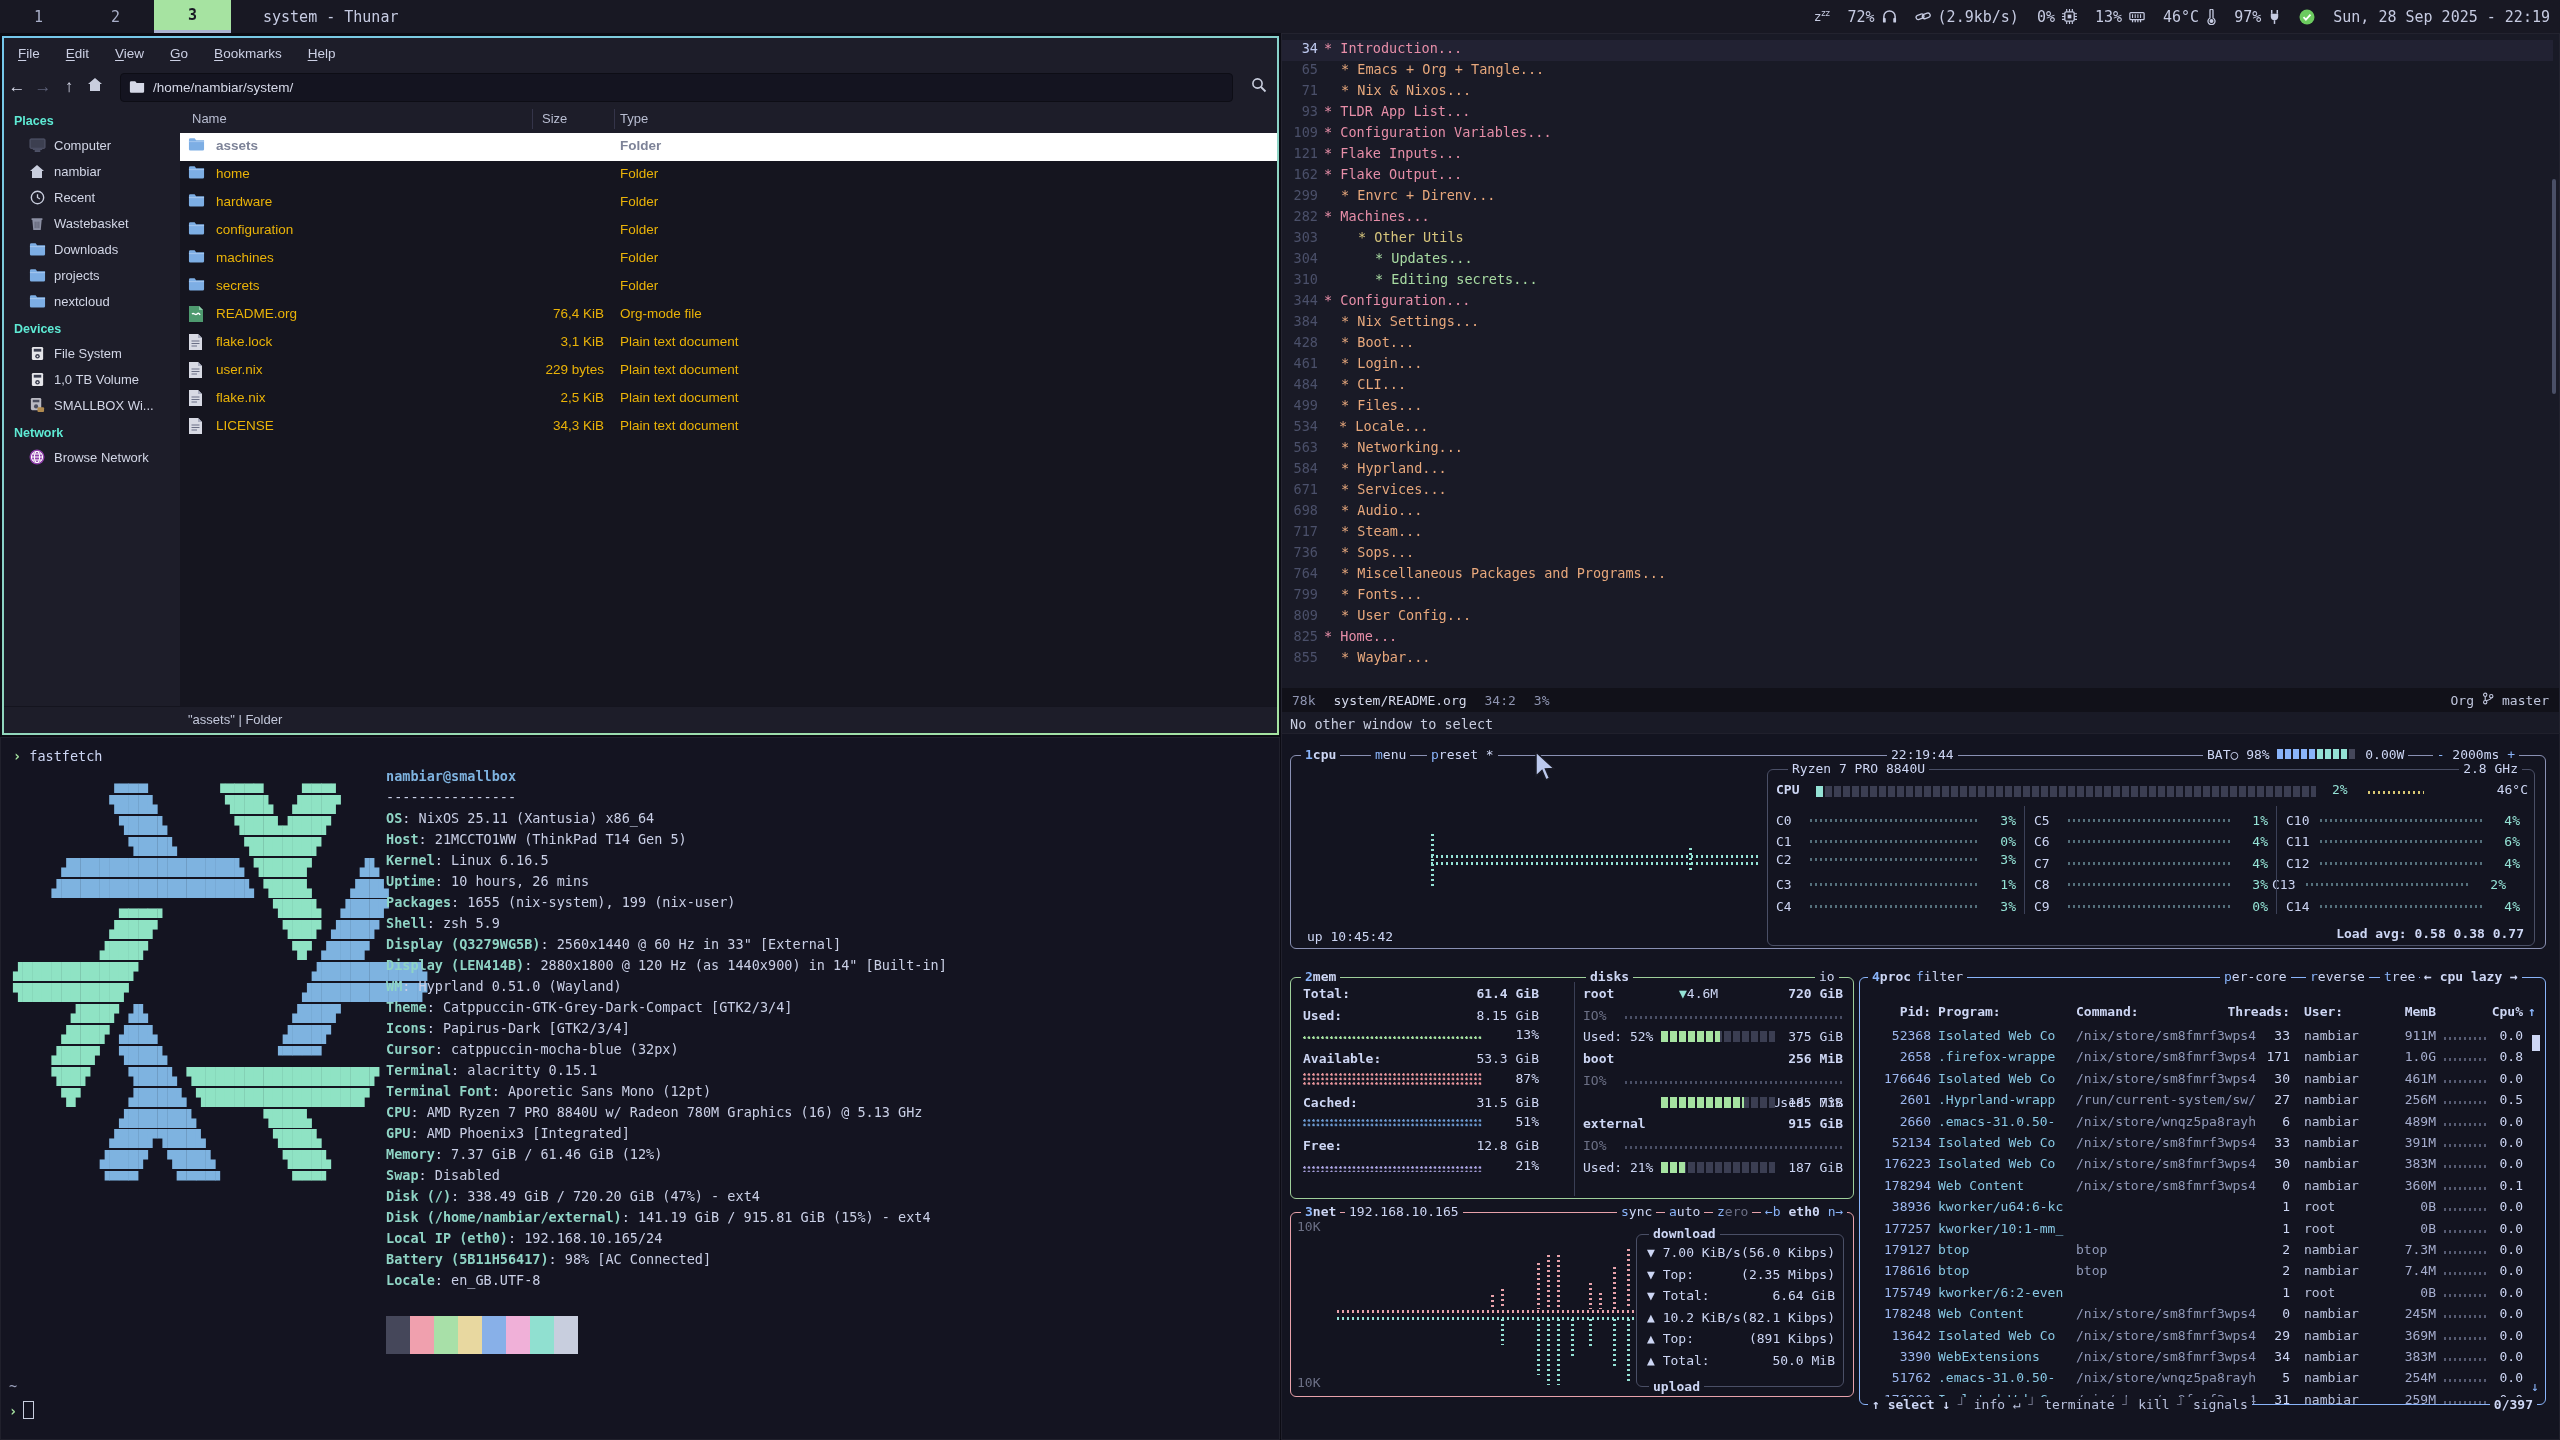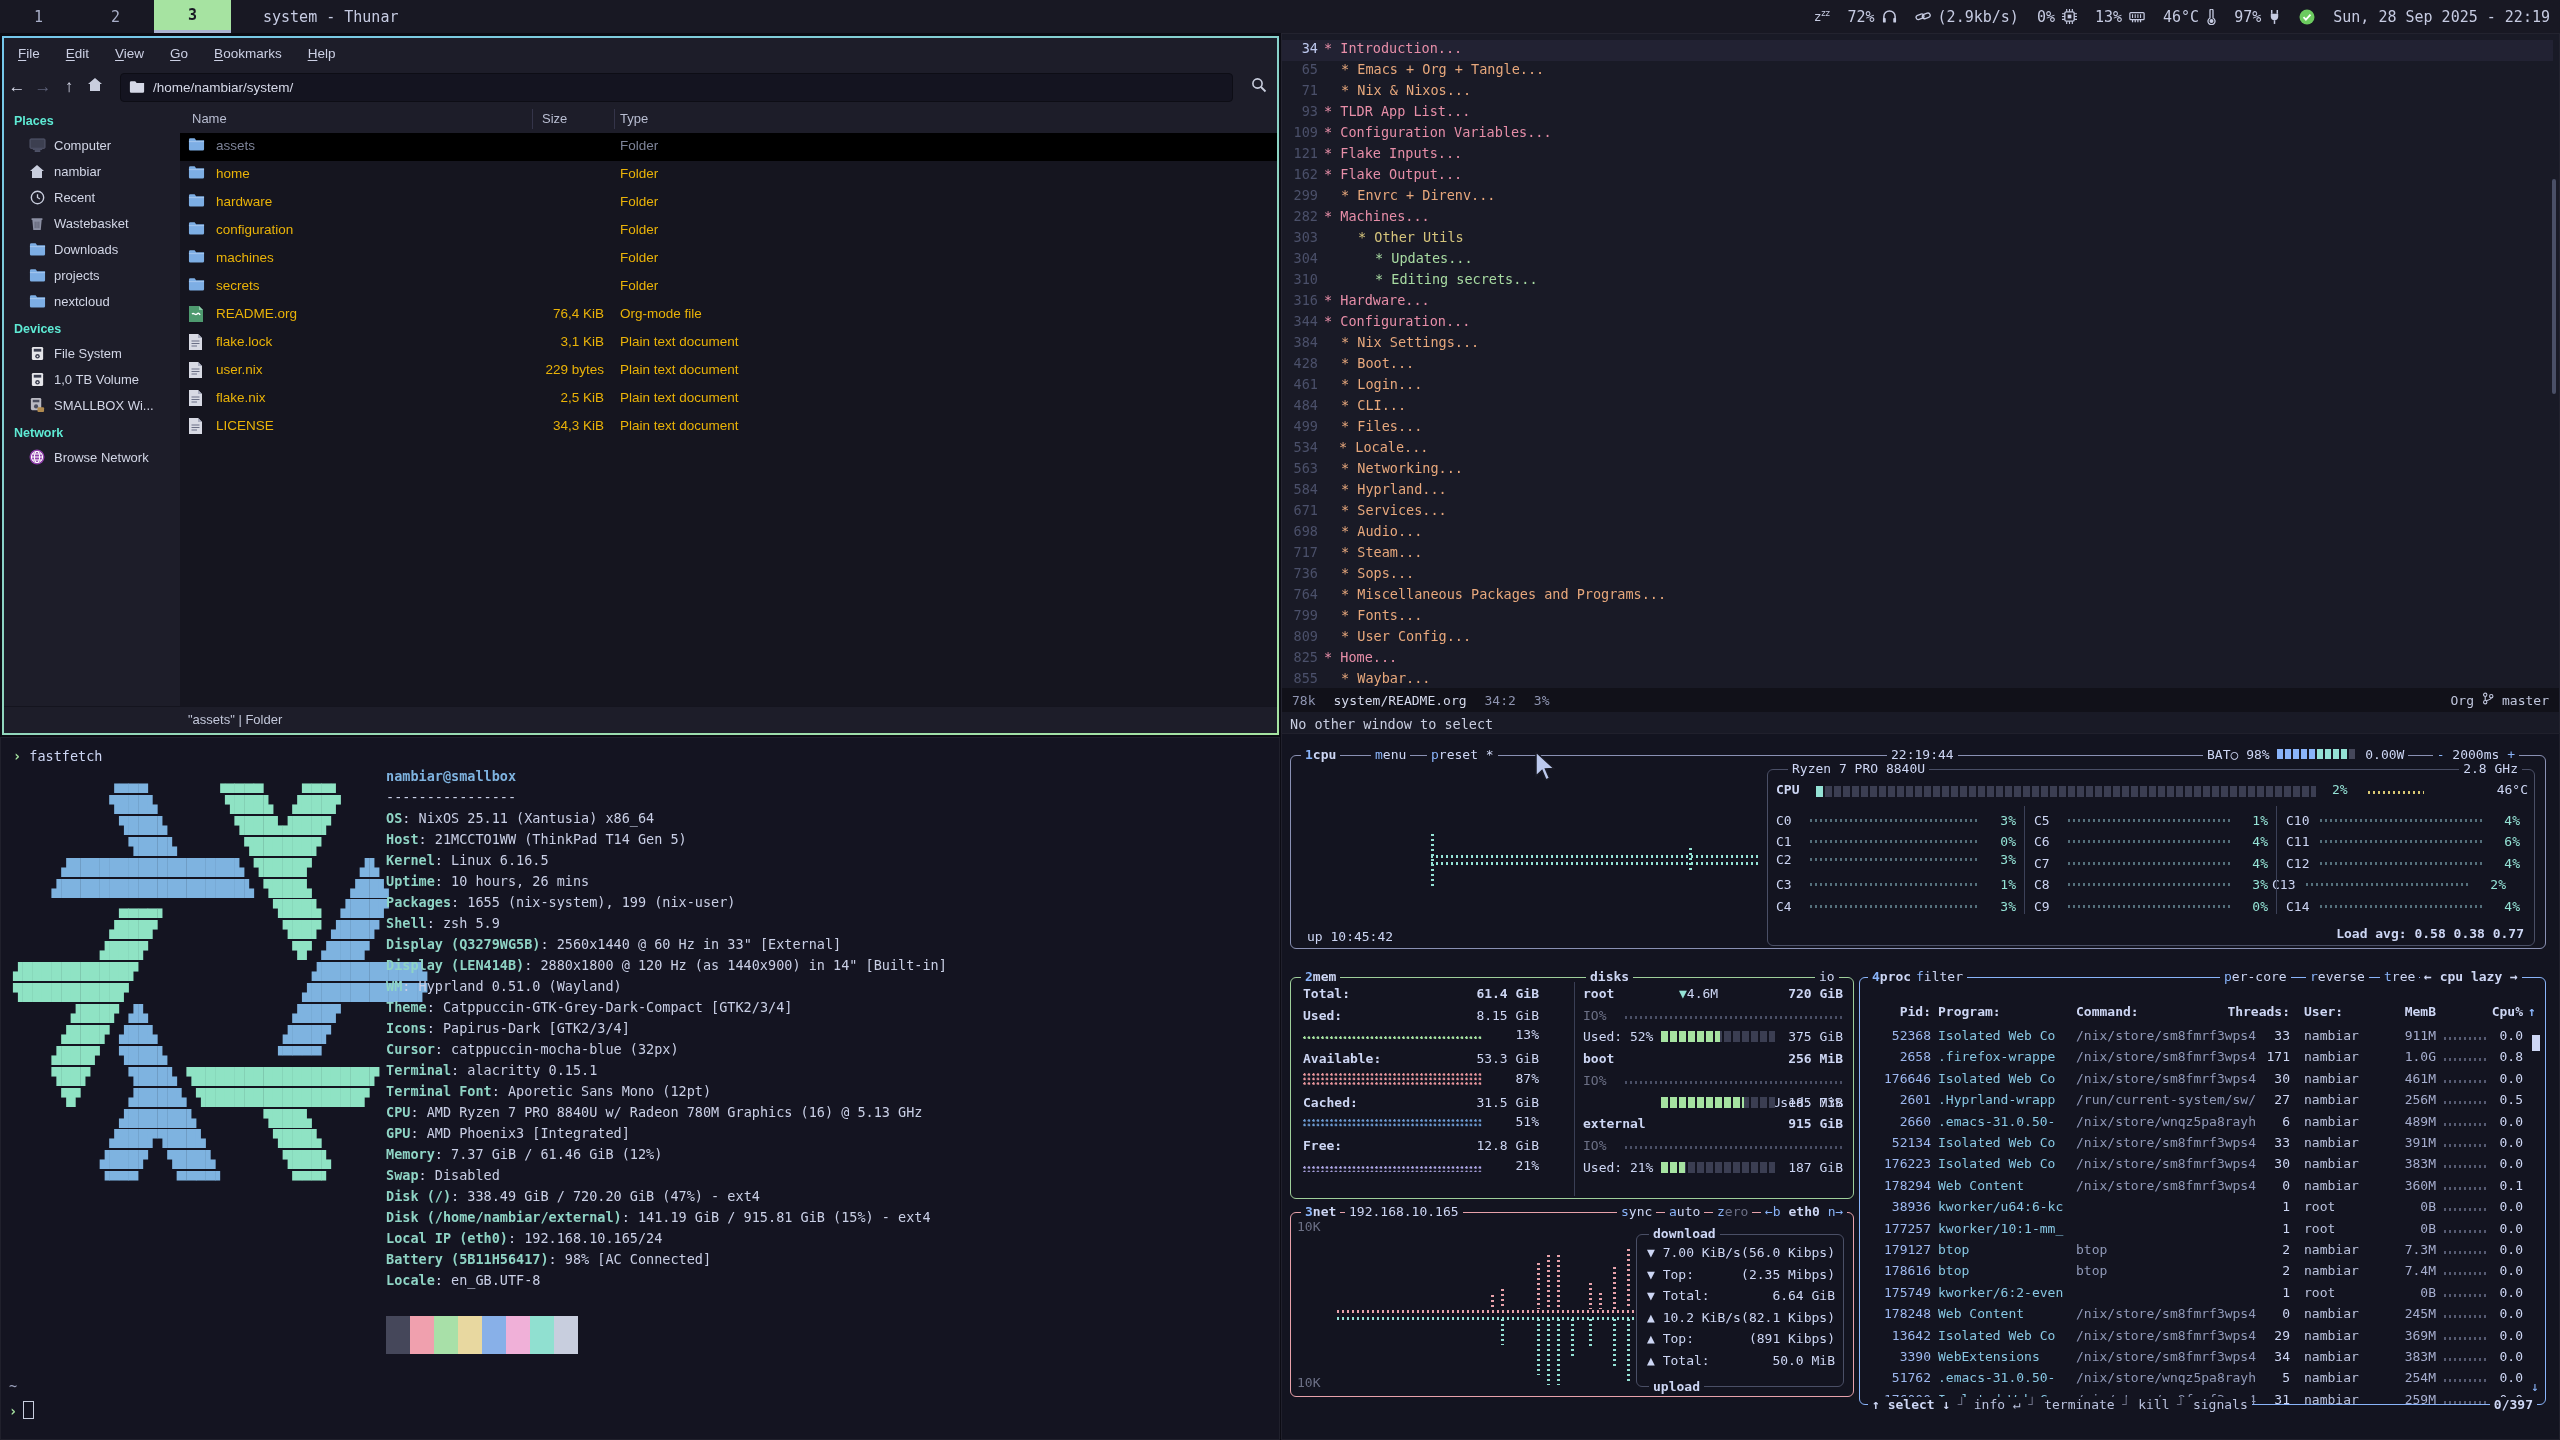--- a/index.html
+++ b/index.html
@@ -41,21 +41,21 @@
   .sb-header{font-size:12.5px;font-weight:bold;color:#5eead4;padding:8px 0 4px 10px;}
   .sb-item{display:flex;align-items:center;gap:8px;height:26px;padding-left:24px;font-size:13px;color:#d2d6e6;white-space:nowrap;}
   .sb-item .si{width:18px;display:flex;justify-content:center;}
   #t-list{position:absolute;left:176px;top:68px;right:0;bottom:26px;background:#15151f;}
   #t-cols{position:absolute;left:0;top:0;right:0;height:27px;background:#1d1d29;border-bottom:1px solid #13131c;
           font-size:13px;color:#b9bed2;}
   #t-cols span{position:absolute;top:5px;}
   .col-sep{position:absolute;top:3px;width:1px;height:20px;background:#343449;}
   #t-rows{position:absolute;left:0;top:27px;right:0;bottom:0;}
   .f-row{position:absolute;left:0;right:0;height:28px;font-size:13.5px;color:#eab308;}
-  .f-row.selected{background:#000000;color:#7d8398;}
+  .f-row.selected{background:#ffffff;color:#7d8398;font-weight:bold;}
   .f-row .fi{position:absolute;left:8px;top:4px;}
   .f-name{position:absolute;left:36px;top:5px;}
   .f-size{position:absolute;right:673px;top:5px;}
   .f-type{position:absolute;left:440px;top:5px;}
   #t-status{position:absolute;left:0;bottom:0;right:0;height:26px;background:#1d1d29;border-top:1px solid #14141e;
             font-size:13px;color:#c3c8da;line-height:26px;padding-left:184px;}
   
   #e-lines{position:absolute;left:0;top:6px;right:6px;}
   .e-line{position:relative;height:21px;font:13.5px "DejaVu Sans Mono",monospace;white-space:pre;}
   .e-line.cur{background:#222233;}
@@ -455,21 +455,20 @@
         <div class="e-line"><span class="e-num">71</span><span class="e-head" style="left:59px;color:#e8a87c;">* Nix &amp; Nixos...</span></div>
         <div class="e-line"><span class="e-num">93</span><span class="e-head" style="left:42px;color:#e78ea8;">* TLDR App List...</span></div>
         <div class="e-line"><span class="e-num">109</span><span class="e-head" style="left:42px;color:#e78ea8;">* Configuration Variables...</span></div>
         <div class="e-line"><span class="e-num">121</span><span class="e-head" style="left:42px;color:#e78ea8;">* Flake Inputs...</span></div>
         <div class="e-line"><span class="e-num">162</span><span class="e-head" style="left:42px;color:#e78ea8;">* Flake Output...</span></div>
         <div class="e-line"><span class="e-num">299</span><span class="e-head" style="left:59px;color:#e8a87c;">* Envrc + Direnv...</span></div>
         <div class="e-line"><span class="e-num">282</span><span class="e-head" style="left:42px;color:#e78ea8;">* Machines...</span></div>
         <div class="e-line"><span class="e-num">303</span><span class="e-head" style="left:76px;color:#d6c57c;">* Other Utils</span></div>
         <div class="e-line"><span class="e-num">304</span><span class="e-head" style="left:93px;color:#a8dba2;">* Updates...</span></div>
         <div class="e-line"><span class="e-num">310</span><span class="e-head" style="left:93px;color:#a8dba2;">* Editing secrets...</span></div>
-        <div class="e-line"><span class="e-num">316</span><span class="e-head" style="left:42px;color:#e78ea8;">* Hardware...</span></div>
         <div class="e-line"><span class="e-num">344</span><span class="e-head" style="left:42px;color:#e78ea8;">* Configuration...</span></div>
         <div class="e-line"><span class="e-num">384</span><span class="e-head" style="left:59px;color:#e8a87c;">* Nix Settings...</span></div>
         <div class="e-line"><span class="e-num">428</span><span class="e-head" style="left:59px;color:#e8a87c;">* Boot...</span></div>
         <div class="e-line"><span class="e-num">461</span><span class="e-head" style="left:59px;color:#e8a87c;">* Login...</span></div>
         <div class="e-line"><span class="e-num">484</span><span class="e-head" style="left:59px;color:#e8a87c;">* CLI...</span></div>
         <div class="e-line"><span class="e-num">499</span><span class="e-head" style="left:59px;color:#e8a87c;">* Files...</span></div>
         <div class="e-line"><span class="e-num">534</span><span class="e-head" style="left:57px;color:#e8a87c;">* Locale...</span></div>
         <div class="e-line"><span class="e-num">563</span><span class="e-head" style="left:59px;color:#e8a87c;">* Networking...</span></div>
         <div class="e-line"><span class="e-num">584</span><span class="e-head" style="left:59px;color:#e8a87c;">* Hyprland...</span></div>
         <div class="e-line"><span class="e-num">671</span><span class="e-head" style="left:59px;color:#e8a87c;">* Services...</span></div>

